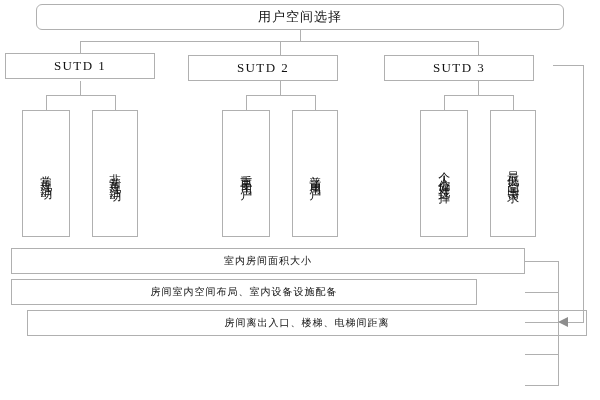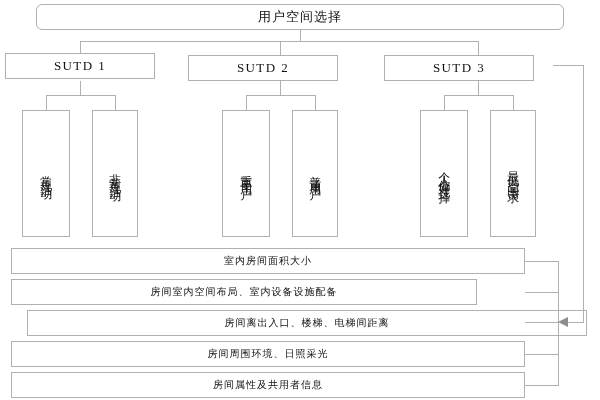--- a/index.html
+++ b/index.html
@@ -68,22 +68,20 @@
 
   <div class="box vbox" style="left:222px;top:110px;width:48px;height:127px;">重要用户</div>
   <div class="box vbox" style="left:292px;top:110px;width:46px;height:127px;">普通用户</div>
 
   <div class="box vbox" style="left:420px;top:110px;width:48px;height:127px;">个人偏好选择</div>
   <div class="box vbox" style="left:490px;top:110px;width:46px;height:127px;">最低空间需求</div>
 
   <div class="box bar" style="left:11px;top:248px;width:514px;height:26px;">室内房间面积大小</div>
   <div class="box bar" style="left:11px;top:279px;width:466px;height:26px;">房间室内空间布局、室内设备设施配备</div>
   <div class="box bar" style="left:11px;top:310px;width:560px;height:26px;margin-left:16px;">房间离出入口、楼梯、电梯间距离</div>
-  <div class="box bar" style="left:11px;top:341px;width:514px;height:26px;">房间周围环境、日照采光</div>
-  <div class="box bar" style="left:11px;top:372px;width:514px;height:26px;">房间属性及共用者信息</div>
 
   <div class="ln h" style="left:525px;top:261px;width:33px;"></div>
   <div class="ln h" style="left:525px;top:292px;width:33px;"></div>
   <div class="ln h" style="left:525px;top:322px;width:33px;"></div>
   <div class="ln h" style="left:525px;top:354px;width:33px;"></div>
   <div class="ln h" style="left:525px;top:385px;width:33px;"></div>
 
   <div class="ln v" style="left:558px;top:261px;height:125px;"></div>
 
   <div class="ln h" style="left:553px;top:65px;width:30px;"></div>

